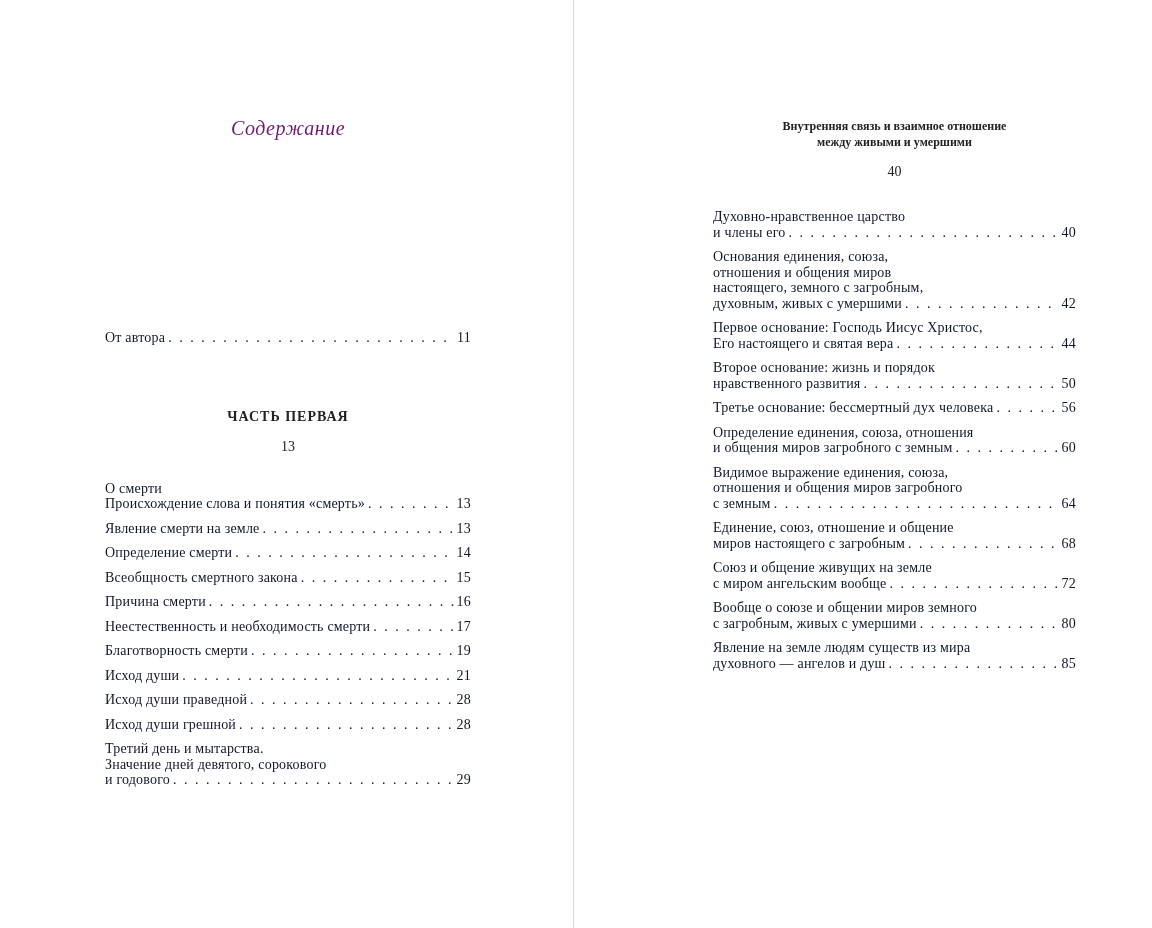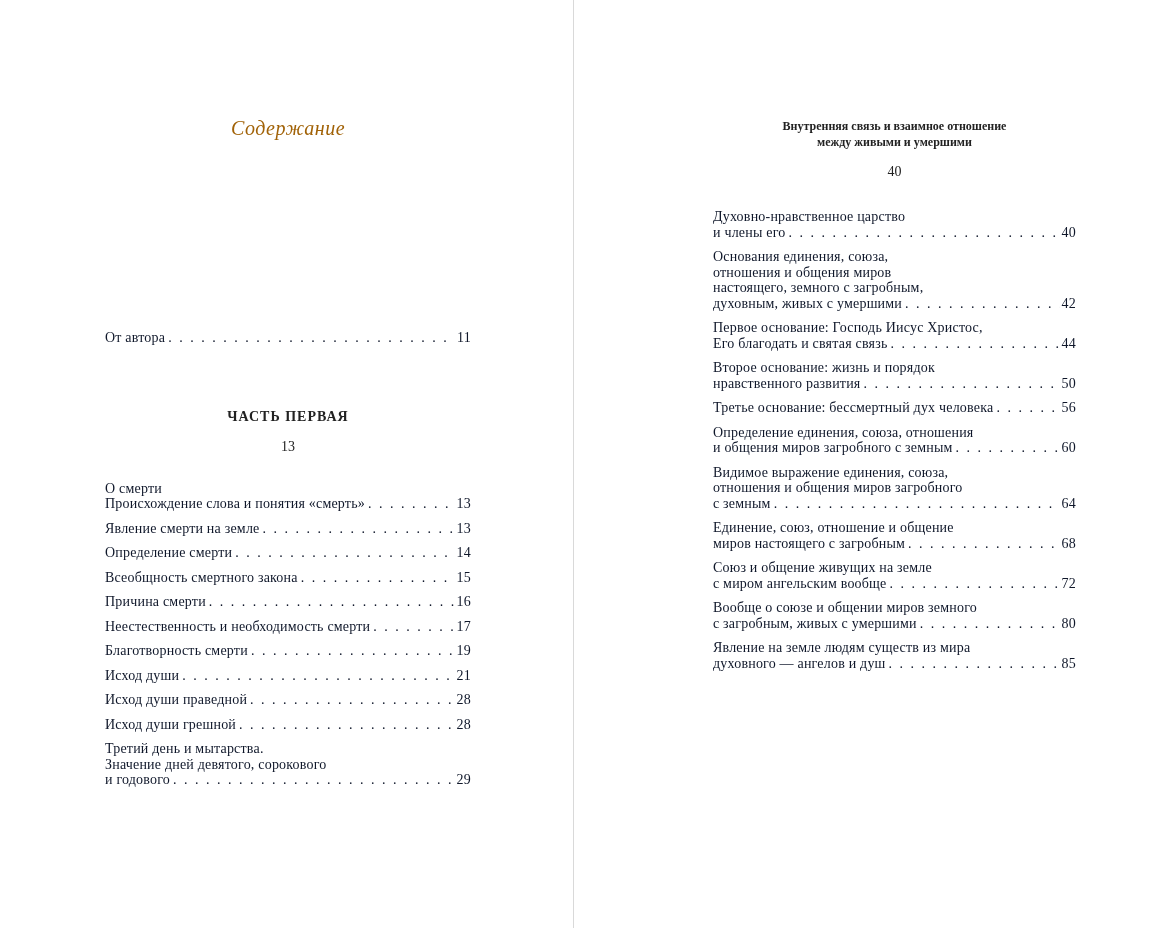--- a/index.html
+++ b/index.html
@@ -21,21 +21,21 @@
   .col-left  { left: 105px; width: 366px; }
   .col-right { left: 713px; width: 363px; }
 
   .contents-heading {
     font-style: italic;
     font-weight: normal;
     font-size: 20px;
     letter-spacing: 0.5px;
     text-align: center;
     margin-top: 117px;
-    color: #a16207;
+    color: #701a75;
   }
 
   .part { text-align: center; color: #222; }
   .part-left  { margin-top: 63px; }
   .part-right { margin-top: 119px; }
   .part-title {
     font-size: 14px;
     font-weight: bold;
     letter-spacing: 1px;
   }
@@ -205,21 +205,21 @@
           <div class="entry-line">настоящего, земного с загробным,</div>
           <div class="entry-last">
             <span class="entry-text">духовным, живых с умершими</span>
             <span class="leader"></span>
             <span class="page-num">42</span>
           </div>
         </div>
         <div class="toc-entry">
           <div class="entry-line">Первое основание: Господь Иисус Христос,</div>
           <div class="entry-last">
-            <span class="entry-text">Его благодать и святая связь</span>
+            <span class="entry-text">Его настоящего и святая вера</span>
             <span class="leader"></span>
             <span class="page-num">44</span>
           </div>
         </div>
         <div class="toc-entry">
           <div class="entry-line">Второе основание: жизнь и порядок</div>
           <div class="entry-last">
             <span class="entry-text">нравственного развития</span>
             <span class="leader"></span>
             <span class="page-num">50</span>

